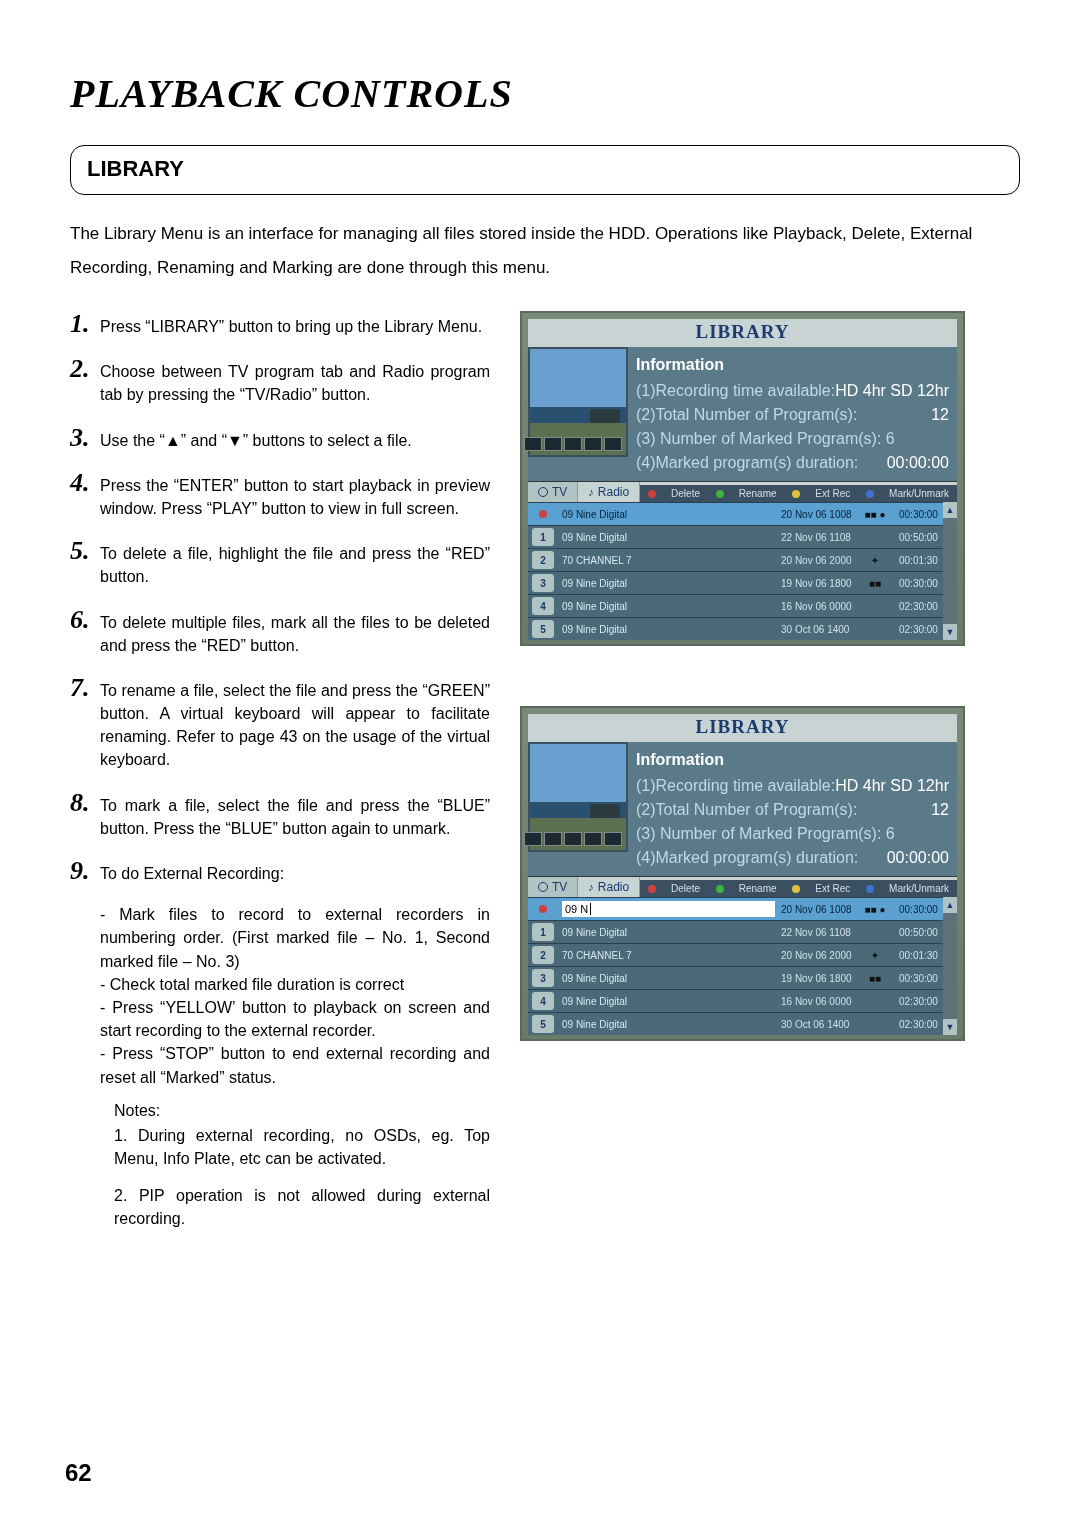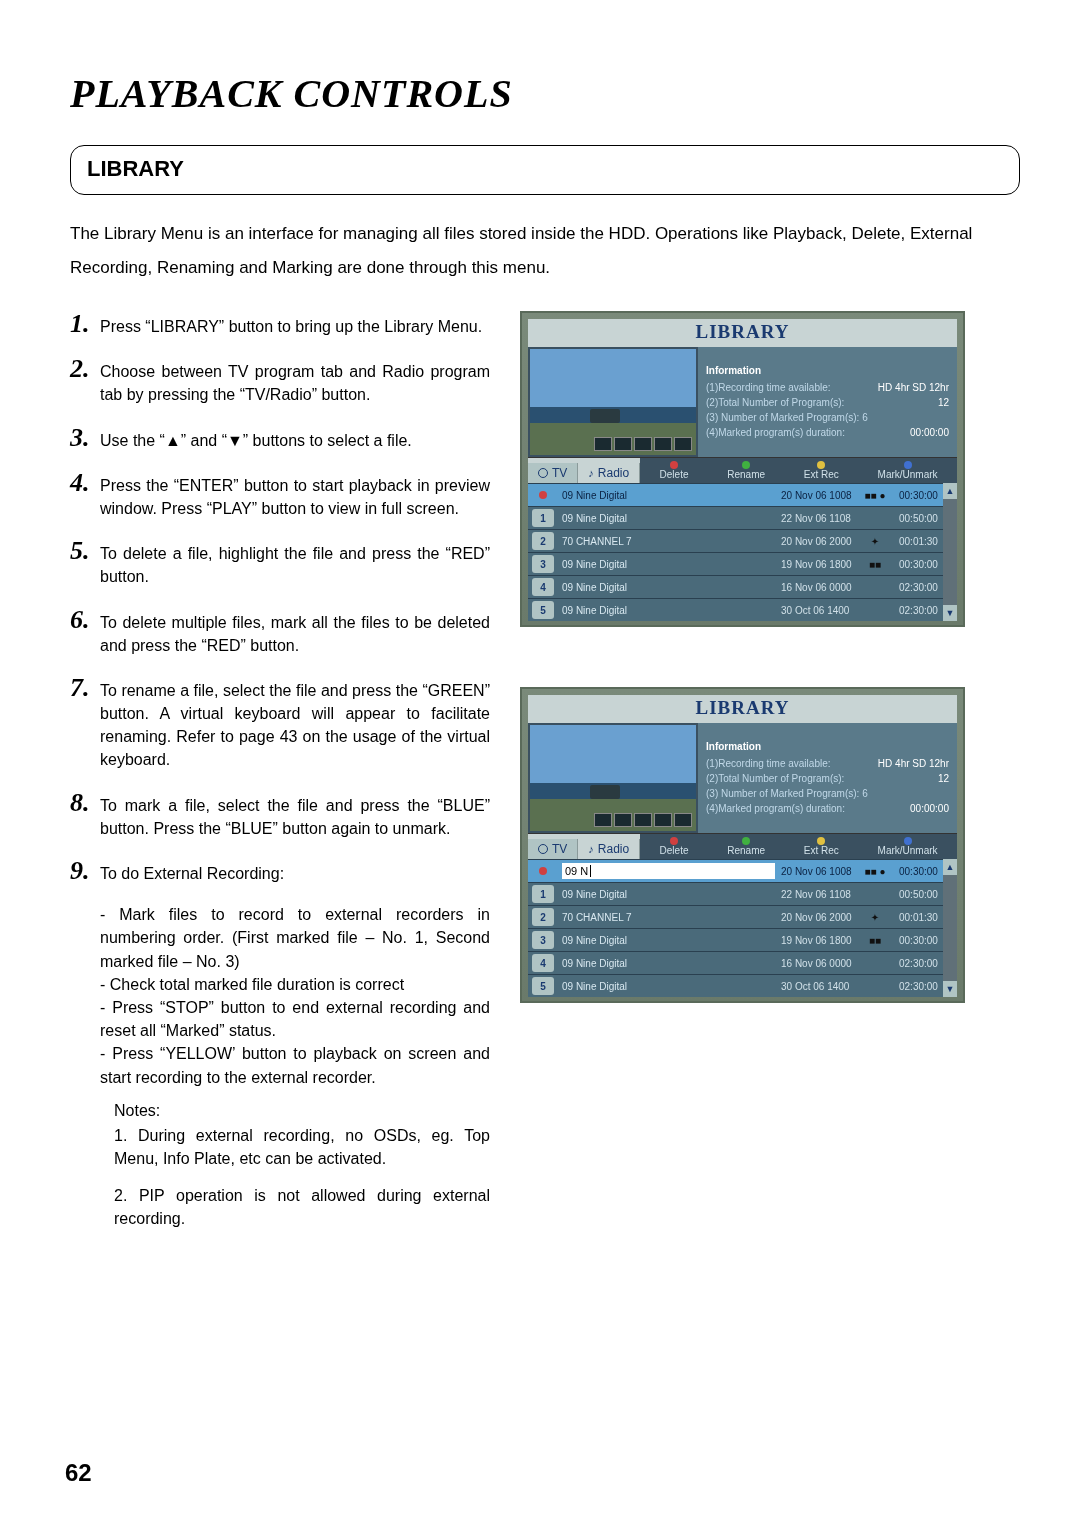--- a/index.html
+++ b/index.html
@@ -105,41 +105,41 @@
   .preview {
     width: 170px; height: 110px;
     background: linear-gradient(#6aa0d0 0%, #6aa0d0 55%, #2a5070 55%, #2a5070 100%);
     border: 2px solid #3a5060;
     position: relative;
   }
   .boat { position:absolute; bottom:32px; left:60px; width:30px; height:14px; background:#2a3a40; border-radius:2px; }
   .land { position:absolute; bottom:0; left:0; right:0; height:32px; background:#5a7050; }
   .thumbs { position:absolute; bottom:4px; right:4px; display:flex; gap:2px; }
   .thumb { width:18px; height:14px; background:#1a2a30; border:1px solid #888; }
-  .info-panel { flex:1; padding: 16px 8px; font-size:10px; line-height:1.5; }
+  .info-panel { flex:1; padding: 6px 8px; font-size:16px; line-height:1.5; }
   .info-hd { color:#fff; font-weight:bold; margin-bottom:2px; }
   .info-line { color:#c0d8e8; display:flex; justify-content:space-between; white-space:nowrap; }
   .info-line .r { color:#fff; }
 
   .tab-row {
     display:flex; align-items:flex-end; background:#c8d4d4; color:#1a3a70;
     font-size:12px; border-top:1px solid #333;
   }
   .tab-row .tab {
     padding:3px 10px; border-right:1px solid #8a9a9a; display:flex; align-items:center; gap:4px;
     background:#c8d4d4;
   }
   .tab.sel { background:#b0c4c4; }
   .circle { width:10px; height:10px; border:1.5px solid #1a3a70; border-radius:50%; }
   .note-ic { font-size:11px; }
   .legend {
     flex:1; display:flex; background:#3a5060; color:#d0e0e8; font-size:10px;
     justify-content:space-around; align-items:center; padding:3px 0;
   }
-  .legend > span { display:flex; flex-direction:column; align-items:center; gap:0; }
+  .legend > span { display:flex; flex-direction:row; align-items:center; gap:15px; }
   .dot { width:8px; height:8px; border-radius:50%; display:inline-block; }
   .dot.red{background:#d04040} .dot.green{background:#40b040}
   .dot.yellow{background:#e0c040} .dot.blue{background:#4070d0}
 
   .file-row {
     display:flex; align-items:center; font-size:10px;
     border-top:1px solid #2a4050;
   }
   .file-row.hl { background:#5aa0d0; color:#0a2040; }
   .fr-badge {
@@ -212,22 +212,22 @@
     <div class="step">
         <span class="step-num">8.</span>
         <span class="step-text">To mark a file, select the file and press the “BLUE” button. Press the “BLUE” button again to unmark.</span>
       </div>
     <div class="step">
         <span class="step-num">9.</span>
         <span class="step-text">To do External Recording:</span>
       </div>
     <div class="sub">- Mark files to record to external recorders in numbering order. (First marked file – No. 1, Second marked file – No. 3)</div>
     <div class="sub">- Check total marked file duration is correct</div>
+    <div class="sub">- Press “YELLOW’ button to playback on screen and start recording to the external recorder.</div>
     <div class="sub">- Press “STOP” button to end external recording and reset all “Marked” status.</div>
-    <div class="sub">- Press “YELLOW’ button to playback on screen and start recording to the external recorder.</div>
 
     <div class="notes">
       <p style="margin-bottom:2px;">Notes:</p>
       <p>1. During external recording, no OSDs, eg. Top Menu, Info Plate, etc can be activated.</p>
       <p>2. PIP operation is not allowed during external recording.</p>
     </div>
   </div>
 
   <div class="right-col">
 

